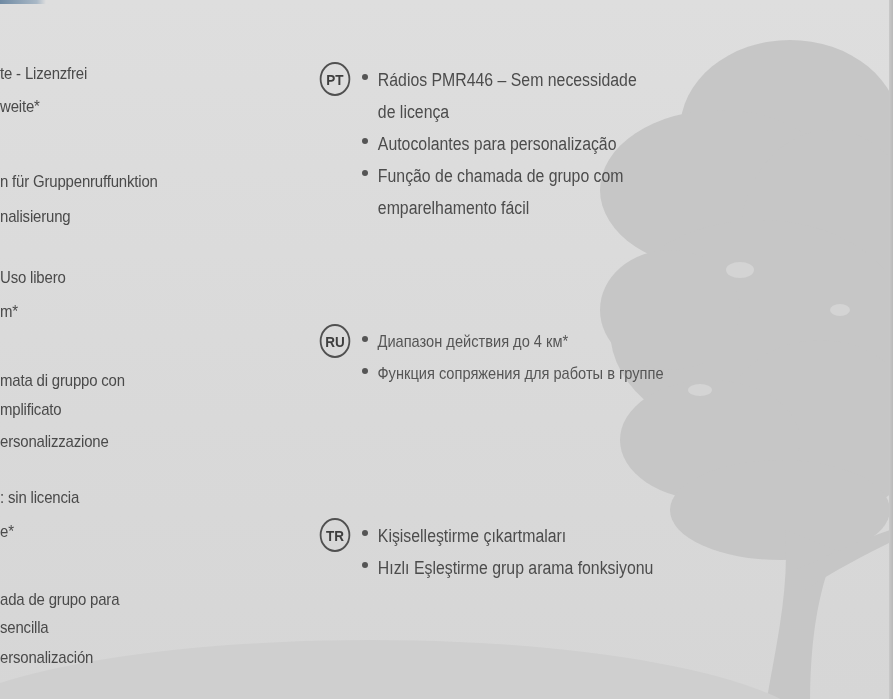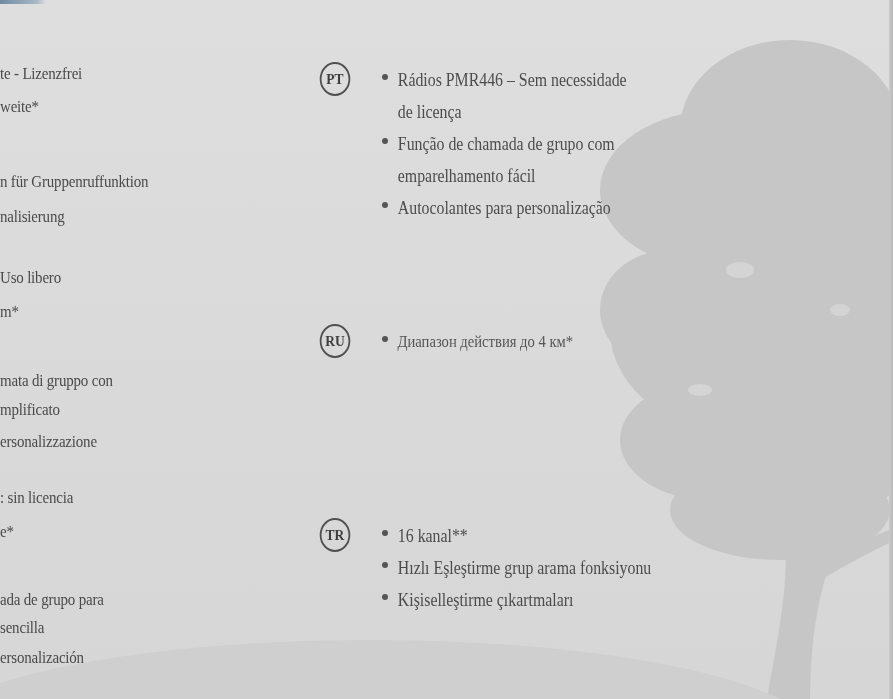--- a/index.html
+++ b/index.html
@@ -4,21 +4,20 @@
 <style>
   html, body { margin: 0; padding: 0; }
   body {
     width: 893px; height: 699px; overflow: hidden; position: relative;
     background: #dcdcdc;
     font-family: "Liberation Sans", "DejaVu Sans", sans-serif;
   }
   .page {
     position: absolute; inset: 0;
     background: linear-gradient(180deg, #dedede 0%, #d9d9d9 60%, #d6d6d6 100%);
-    font-family: Liberation Serif, serif;
   }
   .blue-strip {
     position: absolute; left: 0; top: 0; width: 46px; height: 4px;
     background: linear-gradient(90deg, #6f8aa3, #a9b8c6 80%, transparent);
   }
   .hill {
     position: absolute; left: -80px; top: 640px; width: 900px; height: 200px;
     border-radius: 50% 50% 0 0;
     background: #cfcfcf;
   }
@@ -41,21 +40,21 @@
   .section {
     position: absolute; left: 318px;
   }
   .badge {
     position: absolute; left: 0; top: -2px;
     width: 34px; height: 34px; border: 2px solid #505050; border-radius: 50%;
     box-sizing: border-box; display: flex; align-items: center; justify-content: center;
     font-weight: bold; font-size: 15px; color: #3e3e3e;
     transform: scaleX(0.9);
   }
-  .items { position: absolute; left: 64px; top: 0; }
+  .items { position: absolute; left: 44px; top: 0; }
   .item { position: relative; white-space: nowrap; }
   .item .bullet {
     position: absolute; left: 0; top: 10px;
     width: 6px; height: 6px; border-radius: 50%; background: #555;
   }
   .item .text {
     display: block; padding-left: 18px;
     font-size: 18px; color: #4c4c4c; line-height: 32px;
     transform: scaleX(0.88); transform-origin: left center;
   }
@@ -113,52 +112,52 @@
     <div class="items">
       <div class="item">
         <span class="bullet"></span>
         <span class="text">
           <span class="cont">Rádios PMR446 – Sem necessidade</span>
           <span class="cont">de licença</span>
         </span>
       </div>
       <div class="item">
         <span class="bullet"></span>
+        <span class="text">Autocolantes para personalização</span>
+      </div>
+      <div class="item">
+        <span class="bullet"></span>
         <span class="text">
           <span class="cont">Função de chamada de grupo com</span>
           <span class="cont">emparelhamento fácil</span>
         </span>
-      </div>
-      <div class="item">
-        <span class="bullet"></span>
-        <span class="text">Autocolantes para personalização</span>
       </div>
     </div>
   </div>
 
   <div class="section ru" style="top:326px">
     <div class="badge">RU</div>
     <div class="items">
       <div class="item">
         <span class="bullet"></span>
         <span class="text">Диапазон действия до 4 км*</span>
       </div>
+      <div class="item">
+        <span class="bullet"></span>
+        <span class="text">Функция сопряжения для работы в группе</span>
+      </div>
     </div>
   </div>
 
   <div class="section tr" style="top:520px">
     <div class="badge">TR</div>
     <div class="items">
       <div class="item">
         <span class="bullet"></span>
-        <span class="text">16 kanal**</span>
+        <span class="text">Kişiselleştirme çıkartmaları</span>
       </div>
       <div class="item">
         <span class="bullet"></span>
         <span class="text">Hızlı Eşleştirme grup arama fonksiyonu</span>
-      </div>
-      <div class="item">
-        <span class="bullet"></span>
-        <span class="text">Kişiselleştirme çıkartmaları</span>
       </div>
     </div>
   </div>
 </div>
 
 </body></html>

